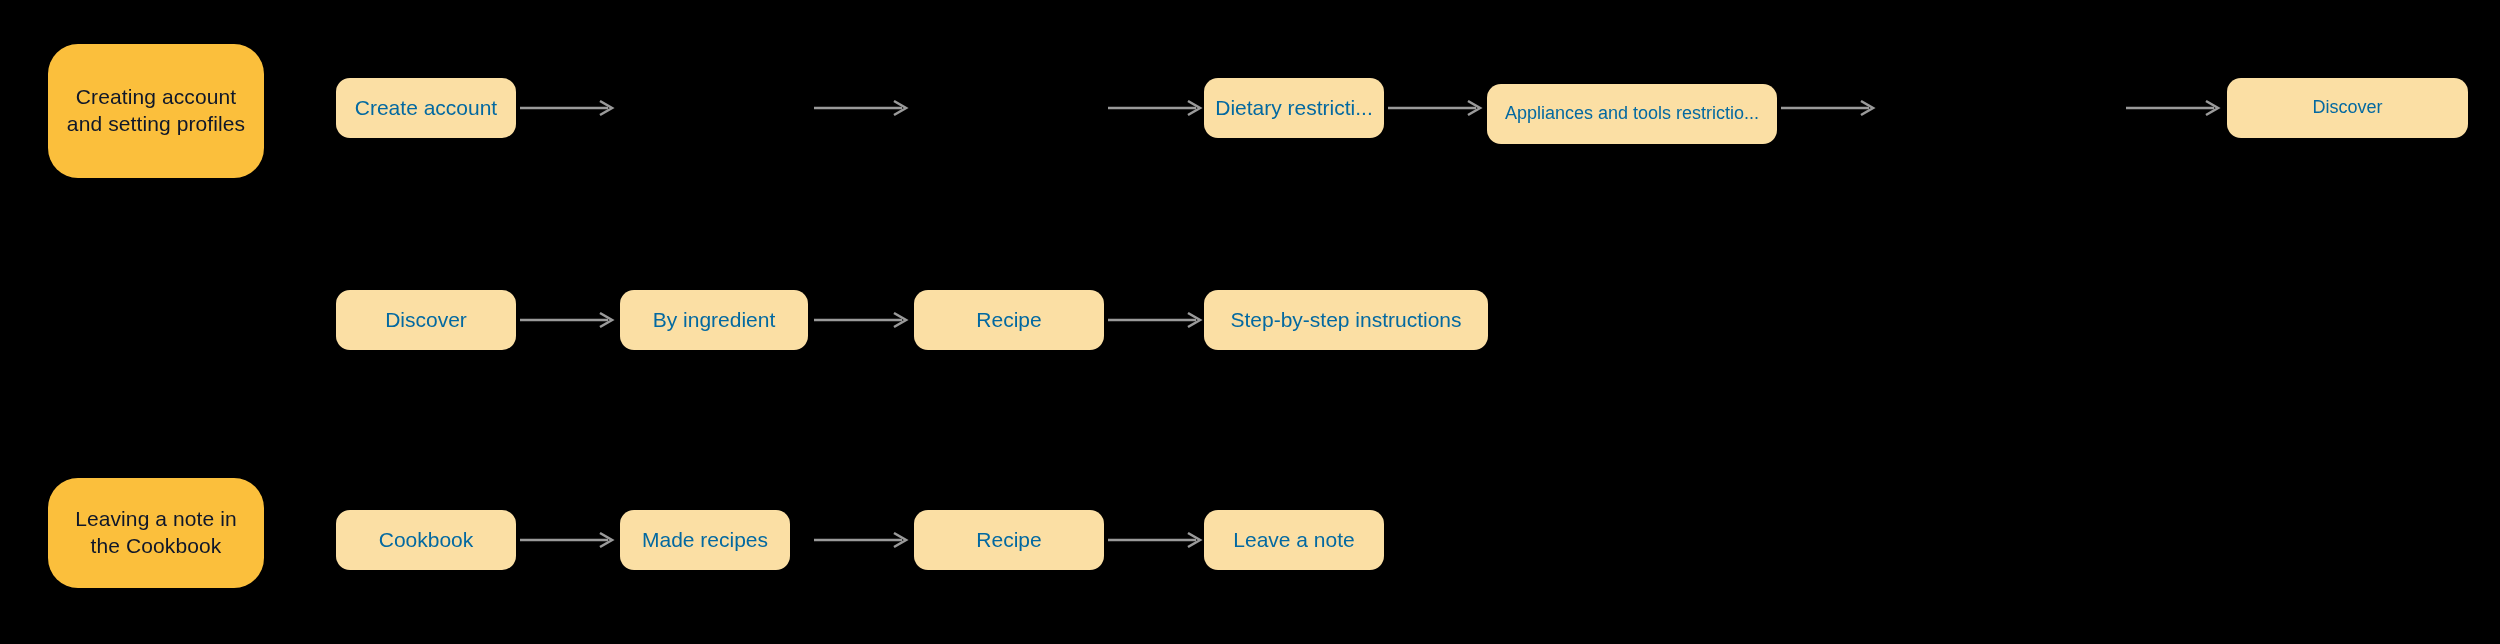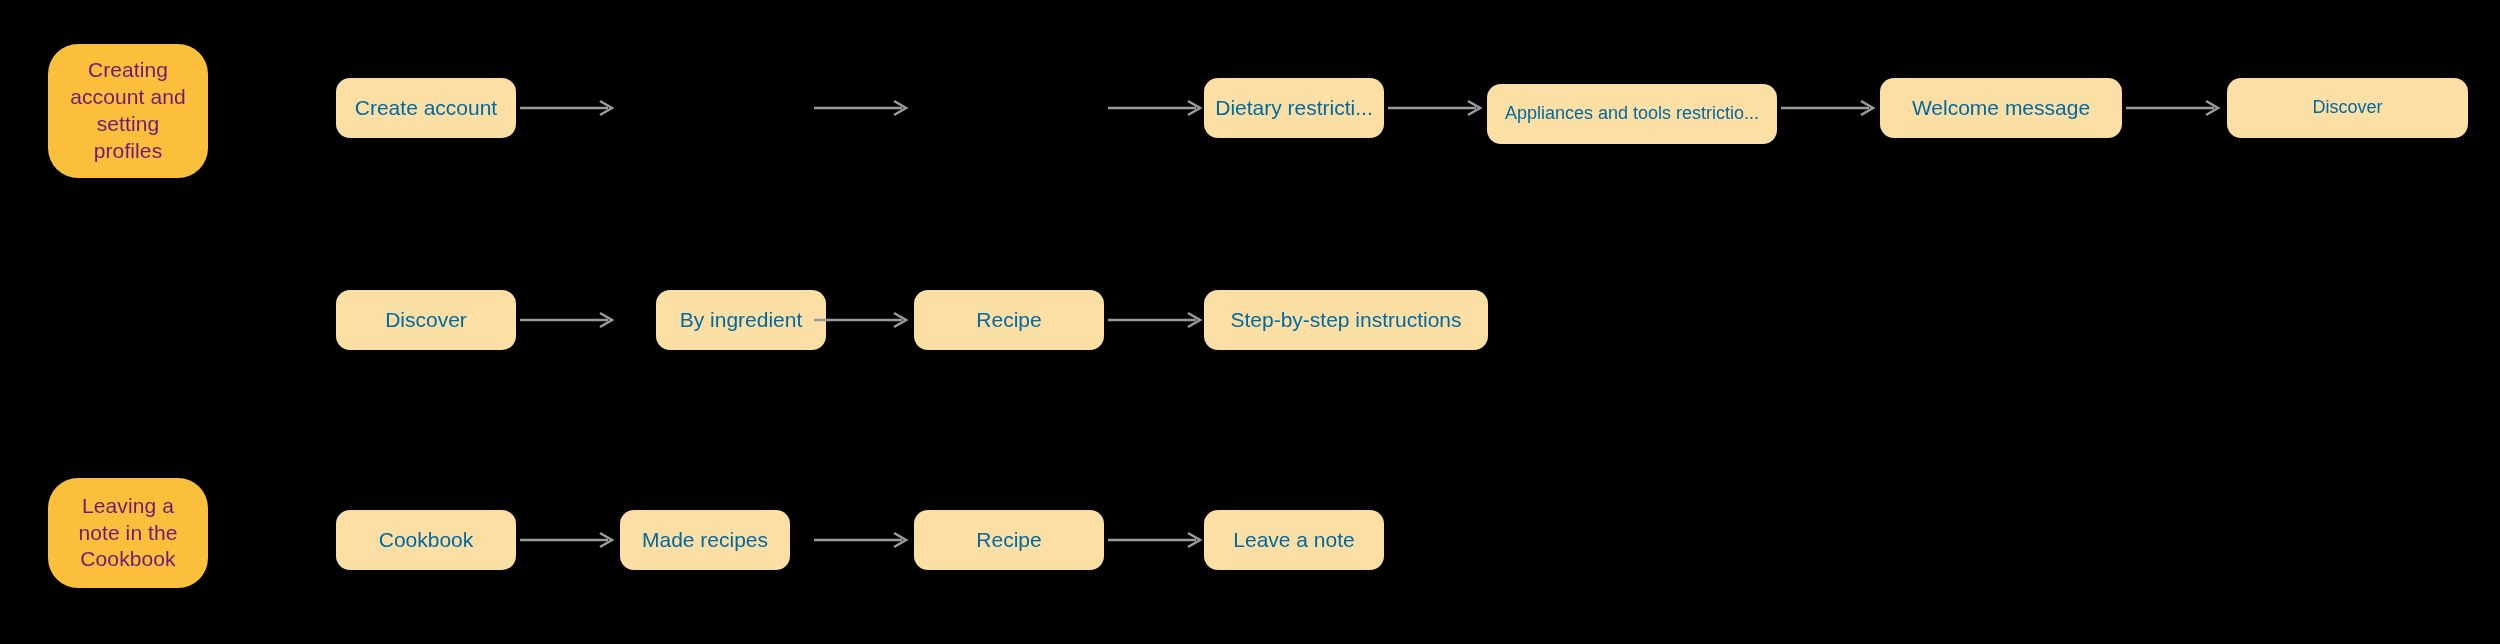--- a/index.html
+++ b/index.html
@@ -30,29 +30,29 @@
     height: 160px;
   }
   .lane-1 { top: 32px; }
   .lane-2 { top: 246px; }
   .lane-3 { top: 466px; }
 
   
   .stage-node {
     position: absolute;
     left: 48px;
-    width: 160px;
+    width: 216px;
     background: #FBBF3C;
     border-radius: 30px;
     display: flex;
     align-items: center;
     justify-content: center;
     box-sizing: border-box;
     padding: 22px 14px;
-    color: #701a75;
+    color: #0f172a;
     font-size: 21px;
     line-height: 1.28;
     text-align: center;
     letter-spacing: 0.1px;
   }
   .stage-node.h134 { top: 12px;  height: 134px; }
   .stage-node.h130 { top: 12px;  height: 130px; }
   .stage-node.h110 { top: 12px;  height: 110px; }
 
   
@@ -130,21 +130,20 @@
 
     <div class="step-node small" style="left:1487px; top:52px; width:290px;">Appliances and tools restrictio...</div>
 
     <div class="arrow" style="left:1781px; top:67px; width:96px;">
       <svg viewBox="0 0 96 18" preserveAspectRatio="none">
         <line class="arrow-line" x1="0" y1="9" x2="88" y2="9"></line>
         <polyline class="arrow-head" points="80,2 92,9 80,16"></polyline>
       </svg>
     </div>
 
-    <div class="step-node" style="left:1880px; top:46px; width:242px;">Welcome message</div>
 
     <div class="arrow" style="left:2126px; top:67px; width:96px;">
       <svg viewBox="0 0 96 18" preserveAspectRatio="none">
         <line class="arrow-line" x1="0" y1="9" x2="88" y2="9"></line>
         <polyline class="arrow-head" points="80,2 92,9 80,16"></polyline>
       </svg>
     </div>
 
     <div class="step-node small" style="left:2227px; top:46px; width:241px;">Discover</div>
   </div>
@@ -154,21 +153,21 @@
 
     <div class="step-node" style="left:336px; top:44px; width:180px;">Discover</div>
 
     <div class="arrow" style="left:520px; top:65px; width:96px;">
       <svg viewBox="0 0 96 18" preserveAspectRatio="none">
         <line class="arrow-line" x1="0" y1="9" x2="88" y2="9"></line>
         <polyline class="arrow-head" points="80,2 92,9 80,16"></polyline>
       </svg>
     </div>
 
-    <div class="step-node" style="left:656px; top:44px; width:170px;">By ingredient</div>
+    <div class="step-node" style="left:620px; top:44px; width:188px;">By ingredient</div>
 
     <div class="arrow" style="left:814px; top:65px; width:96px;">
       <svg viewBox="0 0 96 18" preserveAspectRatio="none">
         <line class="arrow-line" x1="0" y1="9" x2="88" y2="9"></line>
         <polyline class="arrow-head" points="80,2 92,9 80,16"></polyline>
       </svg>
     </div>
 
     <div class="step-node" style="left:914px; top:44px; width:190px;">Recipe</div>
 

